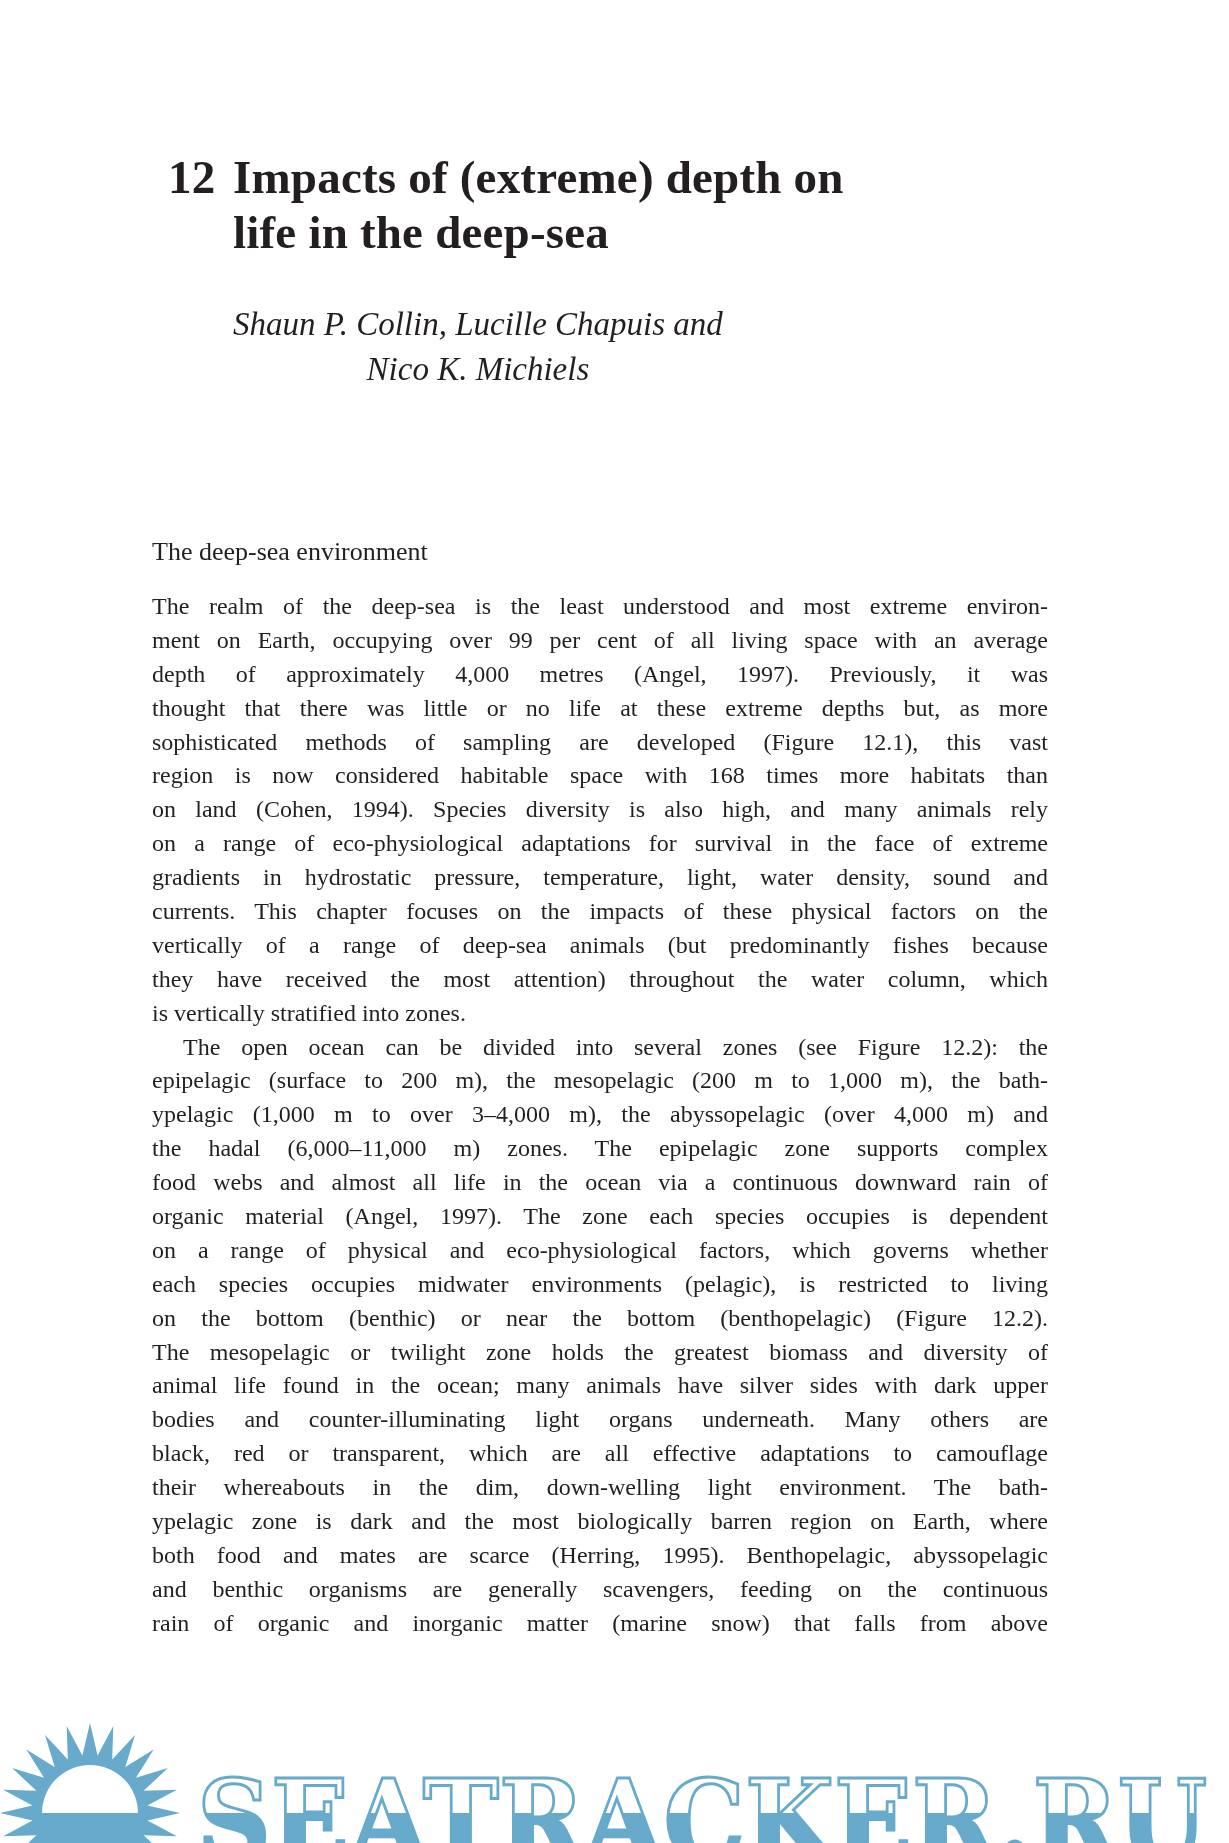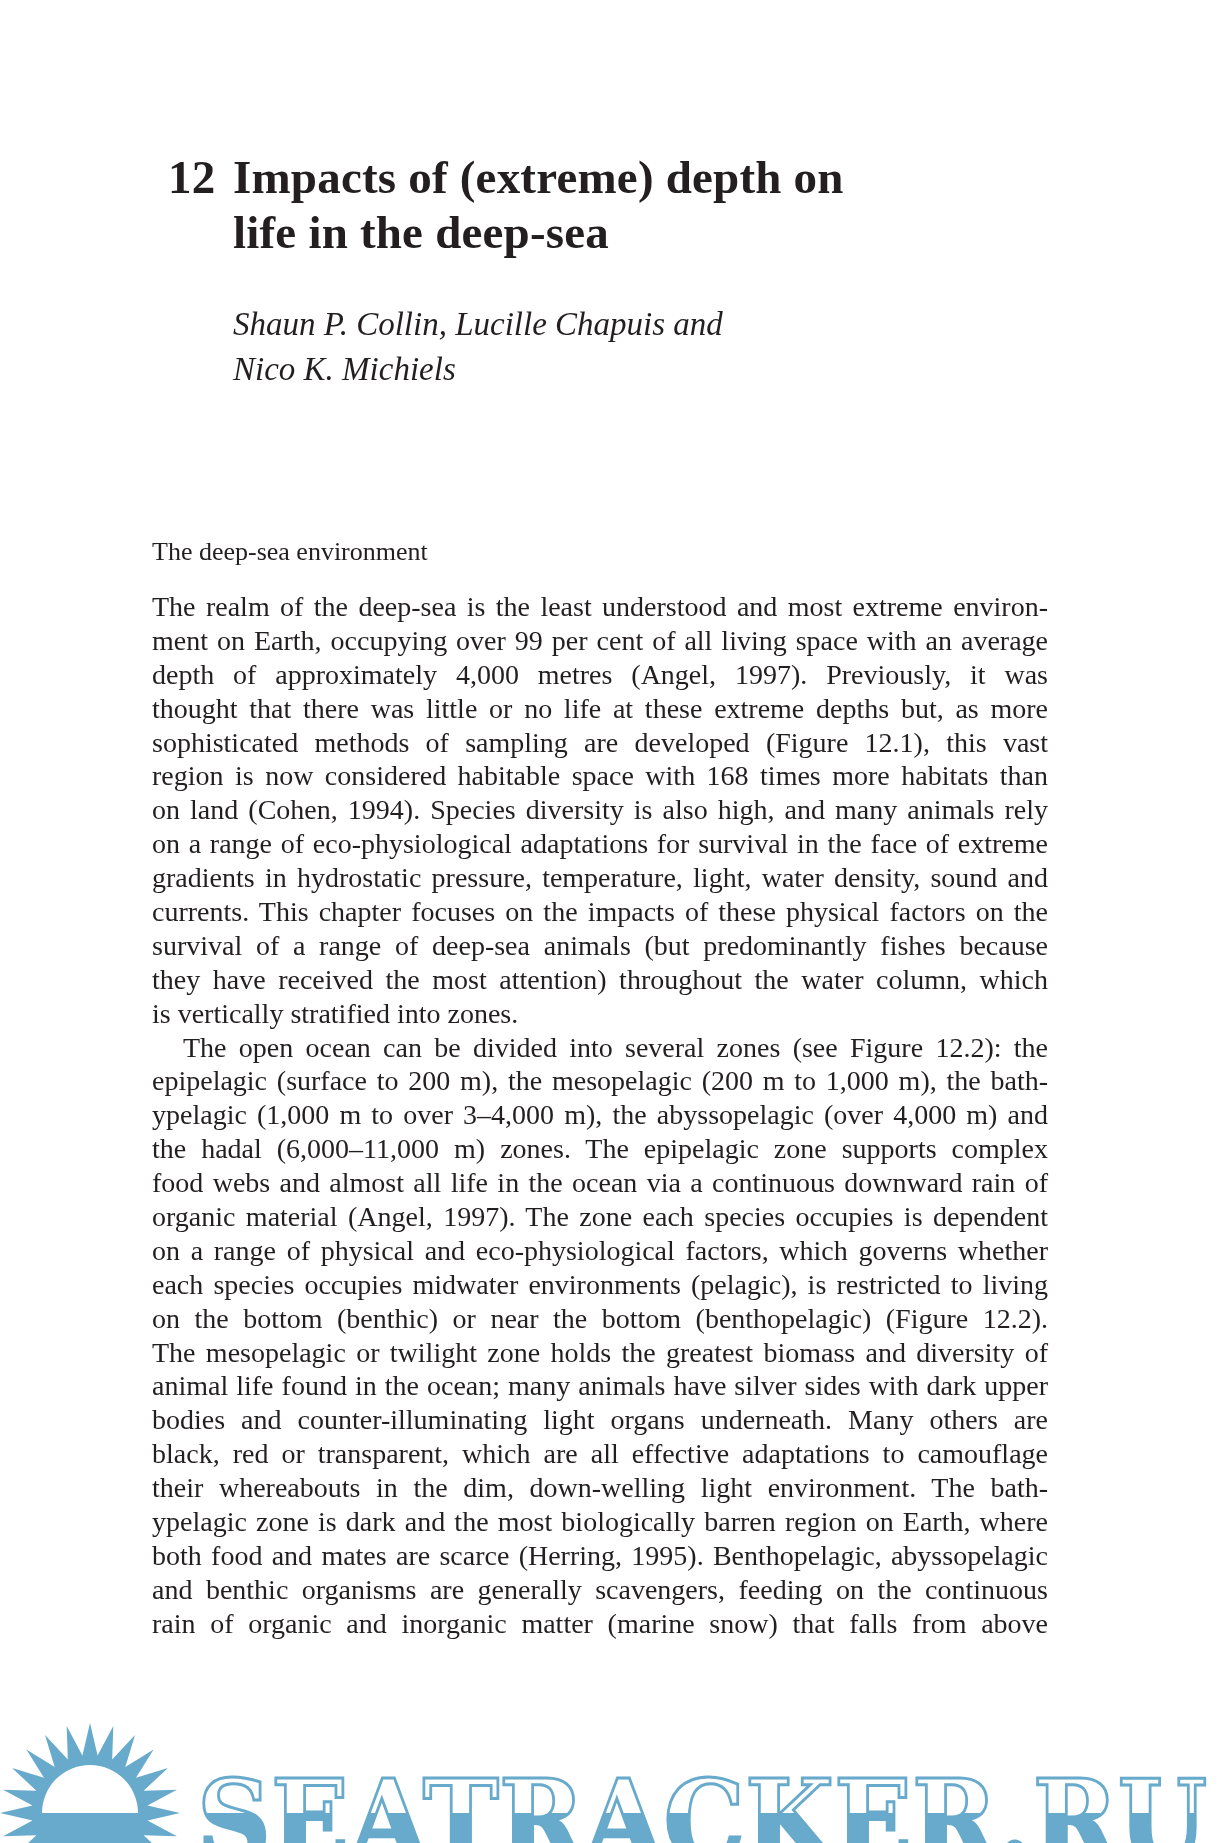--- a/index.html
+++ b/index.html
@@ -39,20 +39,21 @@
   }
   .authors {
     position: absolute;
     left: 233px;
     top: 302px;
     margin: 0;
     font-style: italic;
     font-size: 33px;
     line-height: 45px;
     white-space: nowrap;
+    text-align: center;
   }
   .section-heading {
     position: absolute;
     left: 152px;
     top: 536px;
     margin: 0;
     font-weight: normal;
     font-size: 26px;
     line-height: 32px;
     white-space: nowrap;
@@ -60,21 +61,21 @@
   .body-text {
     position: absolute;
     left: 152px;
     top: 590px;
     width: 896px;
   }
   .body-text .line {
     display: block;
     height: 33.9px;
     line-height: 33.9px;
-    font-size: 28px;
+    font-size: 24px;
     text-align: justify;
     text-align-last: justify;
     white-space: nowrap;
     overflow: visible;
   }
   .body-text .line.last {
     text-align-last: left;
   }
   .body-text .line.indent {
     padding-left: 31px;
@@ -146,21 +147,21 @@
       <span class="line">
         <span class="line-inner">on a range of eco-physiological adaptations for survival in the face of extreme</span>
       </span>
       <span class="line">
         <span class="line-inner">gradients in hydrostatic pressure, temperature, light, water density, sound and</span>
       </span>
       <span class="line">
         <span class="line-inner">currents. This chapter focuses on the impacts of these physical factors on the</span>
       </span>
       <span class="line">
-        <span class="line-inner">survival of a range of deep-sea animals (but predominantly fishes because</span>
+        <span class="line-inner">vertically of a range of deep-sea animals (but predominantly fishes because</span>
       </span>
       <span class="line">
         <span class="line-inner">they have received the most attention) throughout the water column, which</span>
       </span>
       <span class="line last">
         <span class="line-inner">is vertically stratified into zones.</span>
       </span>
     </div>
     <div>
       <span class="line indent">

